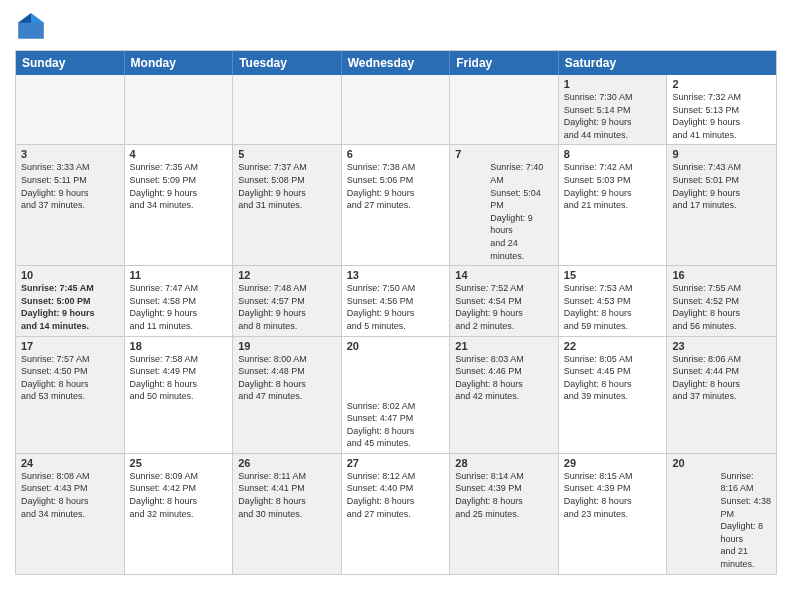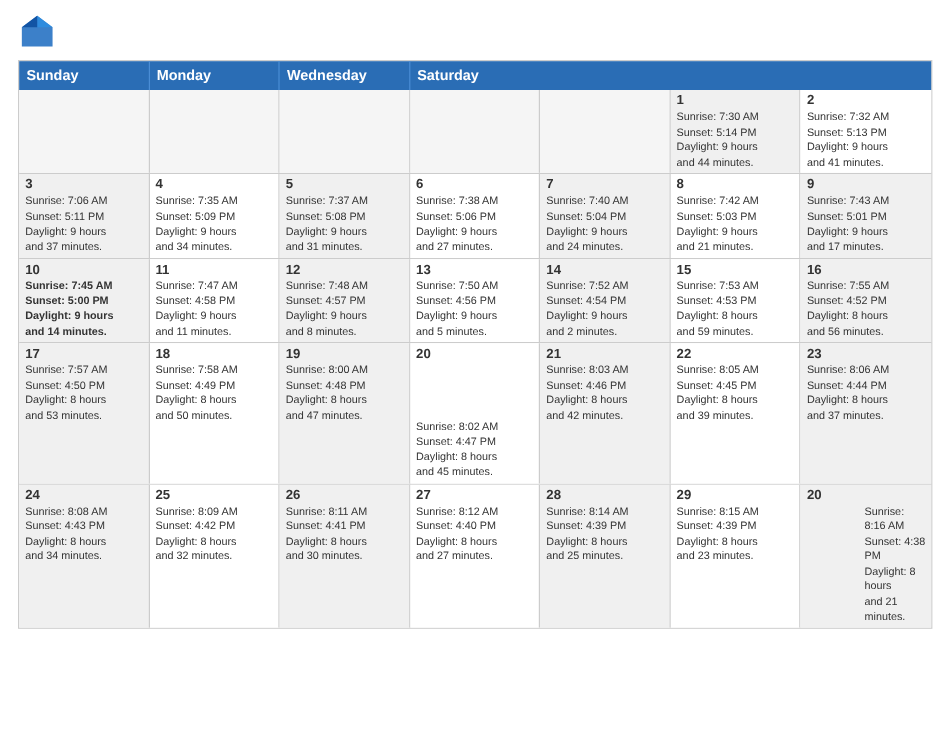--- a/index.html
+++ b/index.html
@@ -125,21 +125,23 @@
     <div class="title-block">
       <div class="month-title"></div>
       <div class="subtitle"></div>
     </div>
   </div>
 
   <div class="calendar">
     <div class="cal-header">
     <div class="cal-header-cell">Sunday</div>
         <div class="cal-header-cell">Monday</div>
+        <div class="cal-header-cell">Tuesday</div>
         <div class="cal-header-cell">Wednesday</div>
+        <div class="cal-header-cell">Friday</div>
         <div class="cal-header-cell">Saturday</div>
       </div>
     <div class="cal-body">
     <div class="cal-row">
           <div class="cal-cell empty"></div>
           <div class="cal-cell empty"></div>
           <div class="cal-cell empty"></div>
           <div class="cal-cell empty"></div>
           <div class="cal-cell empty"></div>
           <div class="cal-cell shaded">
@@ -153,21 +155,21 @@
             <span class="day-num">2</span>
             <div class="day-info" style="white-space: pre-line;">Sunrise: 7:32 AM
 Sunset: 5:13 PM
 Daylight: 9 hours
 and 41 minutes.</div>
           </div>
         </div>
         <div class="cal-row">
           <div class="cal-cell shaded">
             <span class="day-num">3</span>
-            <div class="day-info" style="white-space: pre-line;">Sunrise: 7:06 AM
+            <div class="day-info" style="white-space: pre-line;">Sunrise: 3:33 AM
 Sunset: 5:11 PM
 Daylight: 9 hours
 and 37 minutes.</div>
           </div>
           <div class="cal-cell">
             <span class="day-num">4</span>
             <div class="day-info" style="white-space: pre-line;">Sunrise: 7:35 AM
 Sunset: 5:09 PM
 Daylight: 9 hours
 and 34 minutes.</div>
@@ -181,21 +183,21 @@
           </div>
           <div class="cal-cell">
             <span class="day-num">6</span>
             <div class="day-info" style="white-space: pre-line;">Sunrise: 7:38 AM
 Sunset: 5:06 PM
 Daylight: 9 hours
 and 27 minutes.</div>
           </div>
           <div class="cal-cell shaded">
             <span class="day-num">7</span>
-            <div class="day-info" style="white-space: pre-line;">Sunrise: 7:40 AM
+            <div class="day-info" style="white-space: pre-line; margin-left: 35px;">Sunrise: 7:40 AM
 Sunset: 5:04 PM
 Daylight: 9 hours
 and 24 minutes.</div>
           </div>
           <div class="cal-cell">
             <span class="day-num">8</span>
             <div class="day-info" style="white-space: pre-line;">Sunrise: 7:42 AM
 Sunset: 5:03 PM
 Daylight: 9 hours
 and 21 minutes.</div>

